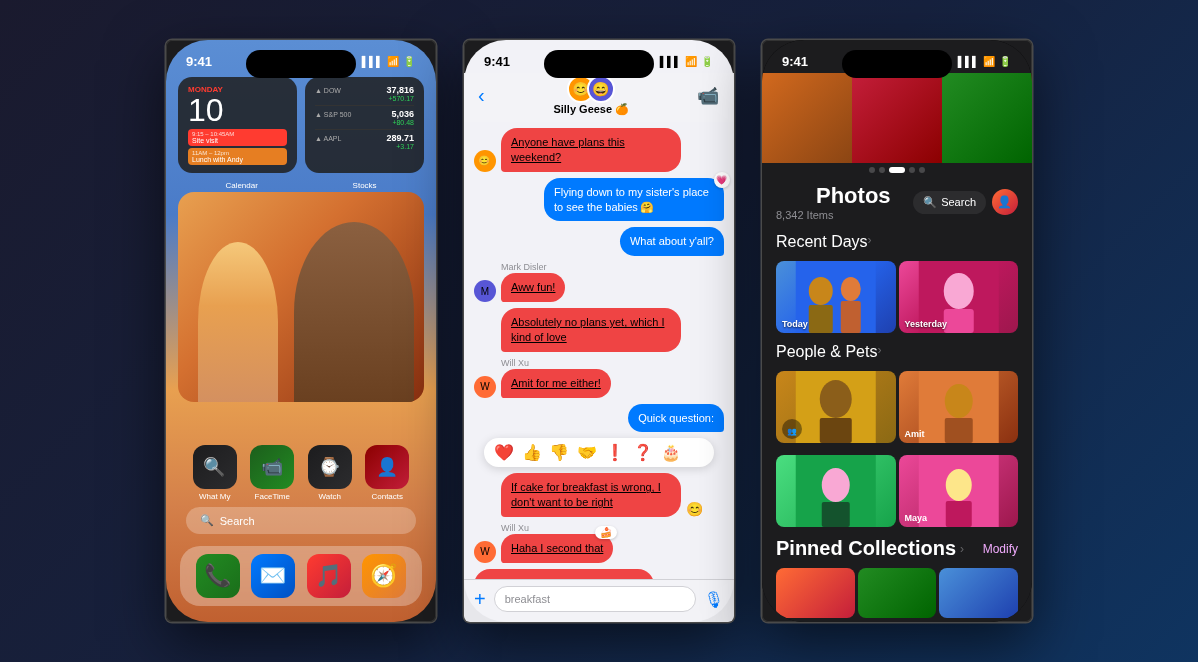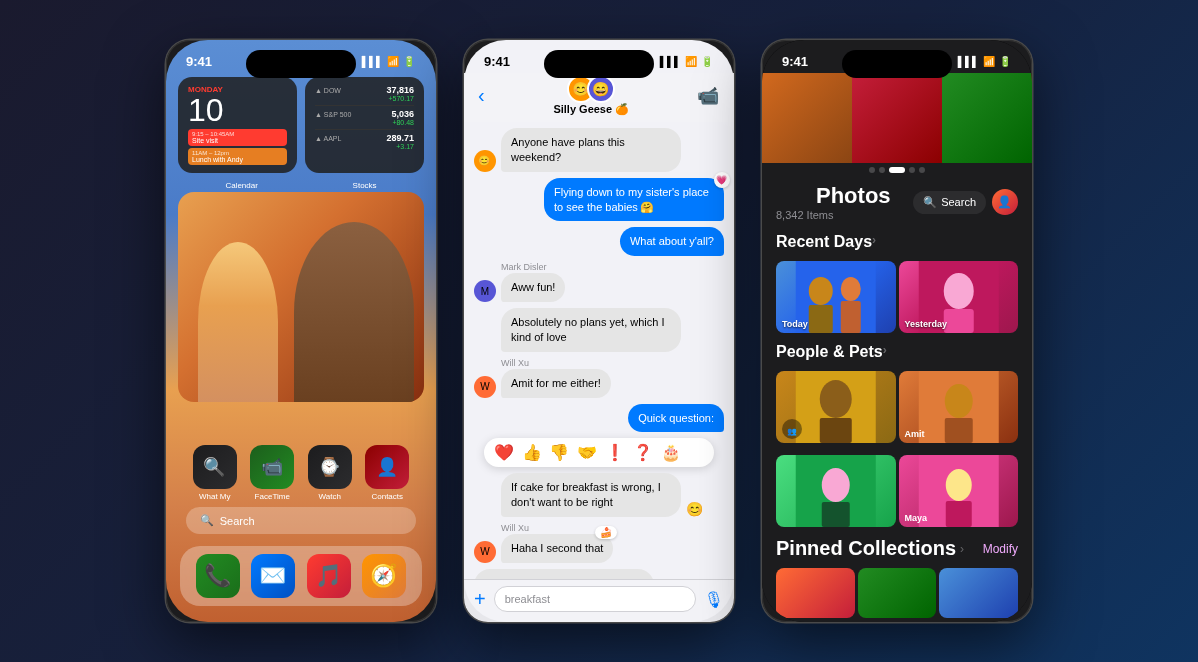--- a/index.html
+++ b/index.html
@@ -11,21 +11,21 @@
       align-items: center;
       justify-content: center;
       gap: 28px;
       font-family: -apple-system, BlinkMacSystemFont, 'SF Pro Display', 'Helvetica Neue', sans-serif;
       overflow: hidden;
     }
 
     
     .phone {
       position: relative;
-      border-radius: 24px;
+      border-radius: 6px;
       background: #1c1c1e;
       box-shadow: 0 0 0 1.5px #4a4a4a, 0 20px 60px rgba(0,0,0,0.6), inset 0 0 0 1px #333;
       overflow: hidden;
     }
 
     
     .dynamic-island {
       position: absolute;
       top: 10px;
       left: 50%;
@@ -290,23 +290,24 @@
     }
 
     .msg-bubble {
       max-width: 180px;
       padding: 7px 10px;
       border-radius: 16px;
       font-size: 11px;
       line-height: 1.35;
     }
     .msg-bubble.received-bubble {
-      background: #e5e5e5;
+      background: #ef4444;
       color: #000;
       border-bottom-left-radius: 4px;
+      text-decoration: underline;
     }
     .msg-bubble.sent-bubble {
       background: #007aff;
       color: white;
       border-bottom-right-radius: 4px;
     }
     .msg-sender-name {
       font-size: 9px;
       color: #8e8e93;
       margin-left: 27px;
@@ -444,21 +445,21 @@
       font-size: 12px;
     }
     .photos-count { font-size: 11px; color: #8e8e93; padding: 0 14px 6px; }
 
     .photos-section {
       padding: 8px 14px 4px;
       background: #1c1c1e;
     }
     .photos-section-title {
       font-size: 16px;
-      font-weight: 700;
+      font-weight: 400;
       color: white;
       display: flex;
       align-items: flex-start;
       gap: 0;
     }
     .photos-section-arrow { color: #636366; font-size: 12px; }
 
     .photos-grid {
       display: flex;
       gap: 3px;

